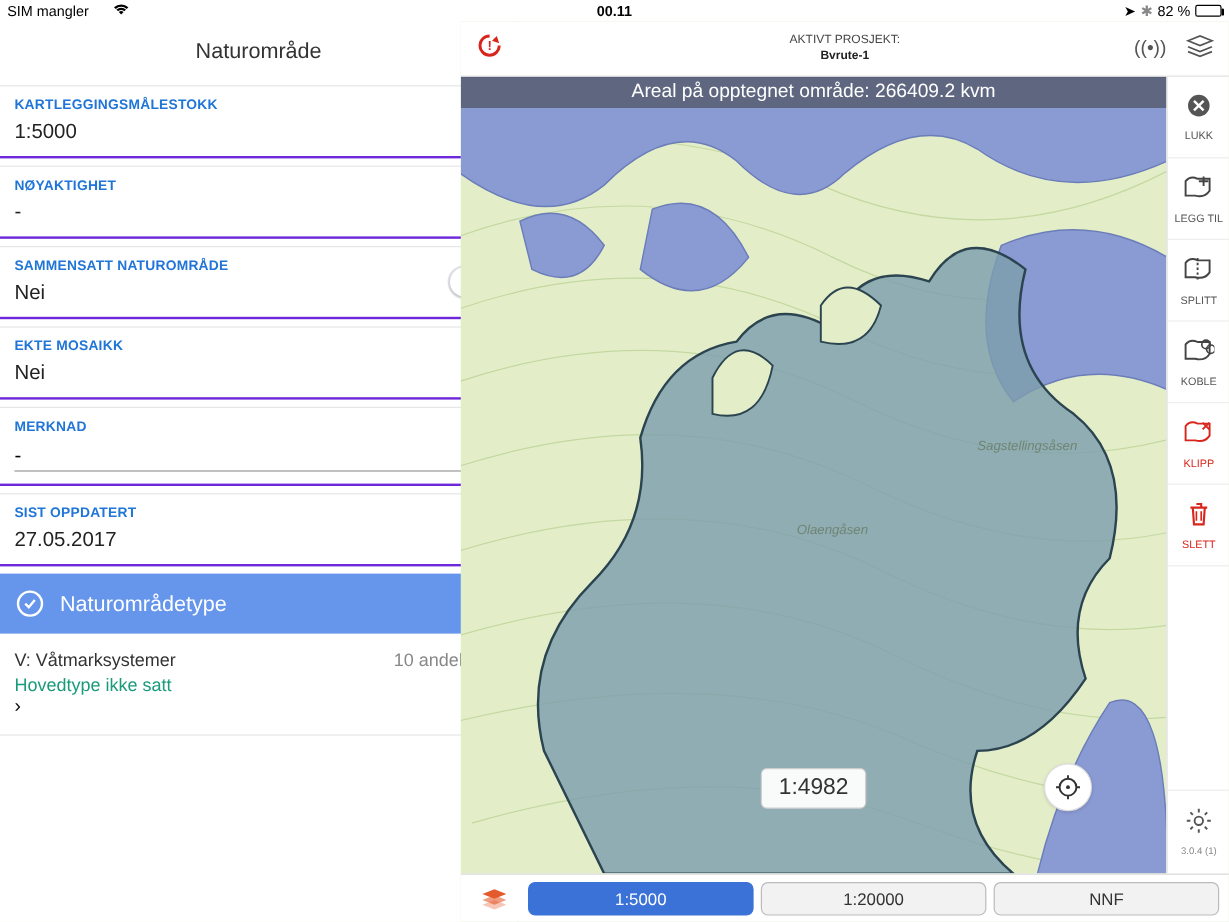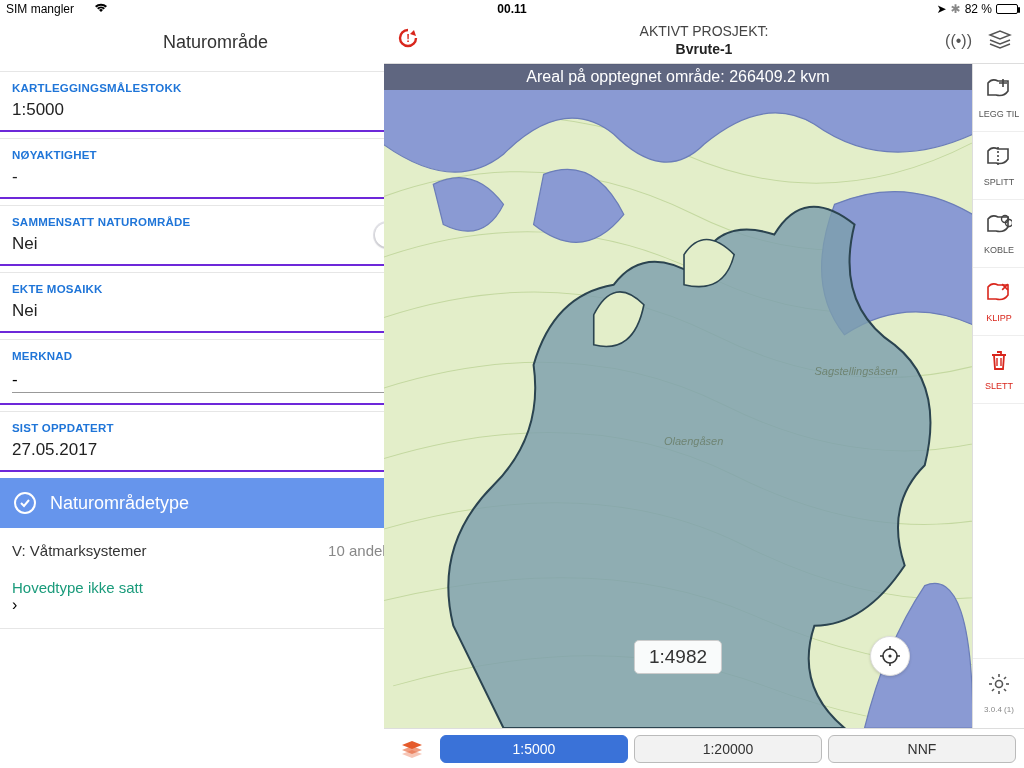--- a/index.html
+++ b/index.html
@@ -19,27 +19,27 @@
 .row .chevron { position: absolute; right: 10px; top: 50%; transform: translateY(-50%); color: #c7c7cc; font-size: 20px; }
 .row .toggle { position: absolute; right: 12px; top: 50%; transform: translateY(-50%); width: 46px; height: 28px; border-radius: 14px; background: #e5e5ea; }
 .row .toggle .knob { width: 24px; height: 24px; background: #fff; border-radius: 50%; position: absolute; top: 2px; left: 2px; box-shadow: 0 1px 3px rgba(0,0,0,0.2); }
 .row .underline-input { border: none; border-bottom: 1px solid #999; font-size: 17px; width: calc(100% - 6px); outline: none; padding: 2px 0; }
 
 .section-header { background: #6695ec; color: #fff; display: flex; align-items: center; padding: 14px 14px; font-size: 18px; gap: 14px; }
 .section-header .circle { width: 22px; height: 22px; border: 2px solid #fff; border-radius: 50%; display: flex; align-items: center; justify-content: center; }
 
 .type-row { padding: 14px 12px; position: relative; border-bottom: 1px solid #e6e6e6; }
 .type-row .line1 { font-size: 15px; color: #333; }
-.type-row .line2 { font-size: 15px; color: #1a9b7b; margin-top: 20px; }
+.type-row .line2 { font-size: 15px; color: #1a9b7b; margin-top: 4px; }
 .type-row .count { position: absolute; right: 32px; top: 14px; color: #888; font-size: 15px; }
 
 .maparea { position: absolute; top: 18px; left: 384px; right: 0; bottom: 0; background: #d9e8c7; }
 .map-header { height: 46px; display: flex; align-items: center; padding: 0 12px; background: #fff; border-bottom: 1px solid #ddd; gap: 12px; position: relative; }
 .map-header .sync-icon { color: #d9261c; font-size: 22px; font-weight: 700; }
-.map-header .center { position: absolute; left: 50%; transform: translateX(-50%); text-align: center; font-size: 14px; line-height: 1.25; }
+.map-header .center { position: absolute; left: 50%; transform: translateX(-50%); text-align: center; font-size: 10px; line-height: 1.25; }
 .map-header .center .proj { color: #444; }
 .map-header .center .name { font-weight: 600; color: #222; }
 .map-header .right-icons { margin-left: auto; display: flex; gap: 16px; align-items: center; color: #555; }
 
 .map-canvas { position: absolute; top: 46px; left: 0; right: 52px; bottom: 40px; overflow: hidden; }
 .area-bar { position: absolute; top: 0; left: 0; right: 0; text-align: center; font-size: 16px; color: #fff; background: rgba(60,60,60,0.55); padding: 4px 0; z-index: 5; }
 
 .right-tools { position: absolute; top: 46px; right: 0; width: 52px; bottom: 40px; background: #fff; border-left: 1px solid #ddd; display: flex; flex-direction: column; }
 .tool { width: 52px; height: 68px; display: flex; flex-direction: column; align-items: center; justify-content: center; gap: 4px; border-bottom: 1px solid #eee; font-size: 9px; color: #555; cursor: pointer; }
 .tool.red { color: #d9261c; }
@@ -214,20 +214,29 @@
     <div class="locate-btn">
       <svg width="22" height="22" viewBox="0 0 22 22">
           <circle cx="11" cy="11" r="7" fill="none" stroke="#333" stroke-width="1.6"></circle>
           <circle cx="11" cy="11" r="1.6" fill="#333"></circle>
           <path d="M11 1 V4 M11 18 V21 M1 11 H4 M18 11 H21" stroke="#333" stroke-width="1.6"></path>
         </svg>
     </div>
   </div>
 
   <div class="right-tools">
+    <div class="tool">
+      <span class="ticon">
+        <svg width="20" height="20" viewBox="0 0 20 20">
+            <circle cx="10" cy="10" r="9" fill="#555"></circle>
+            <path d="M6 6 L14 14 M14 6 L6 14" stroke="#fff" stroke-width="2"></path>
+          </svg>
+      </span>
+      <span>LUKK</span>
+    </div>
     <div class="tool">
       <span class="ticon">
         <svg width="26" height="22" viewBox="0 0 26 22">
             <path d="M2 18 L2 6 Q6 1 12 4 L22 4 L22 14 Q18 20 10 18 Z" fill="none" stroke="#444" stroke-width="1.6"></path>
             <path d="M17 2 V10 M13 6 H21" stroke="#444" stroke-width="1.6"></path>
           </svg>
       </span>
       <span>LEGG TIL</span>
     </div>
     <div class="tool">

